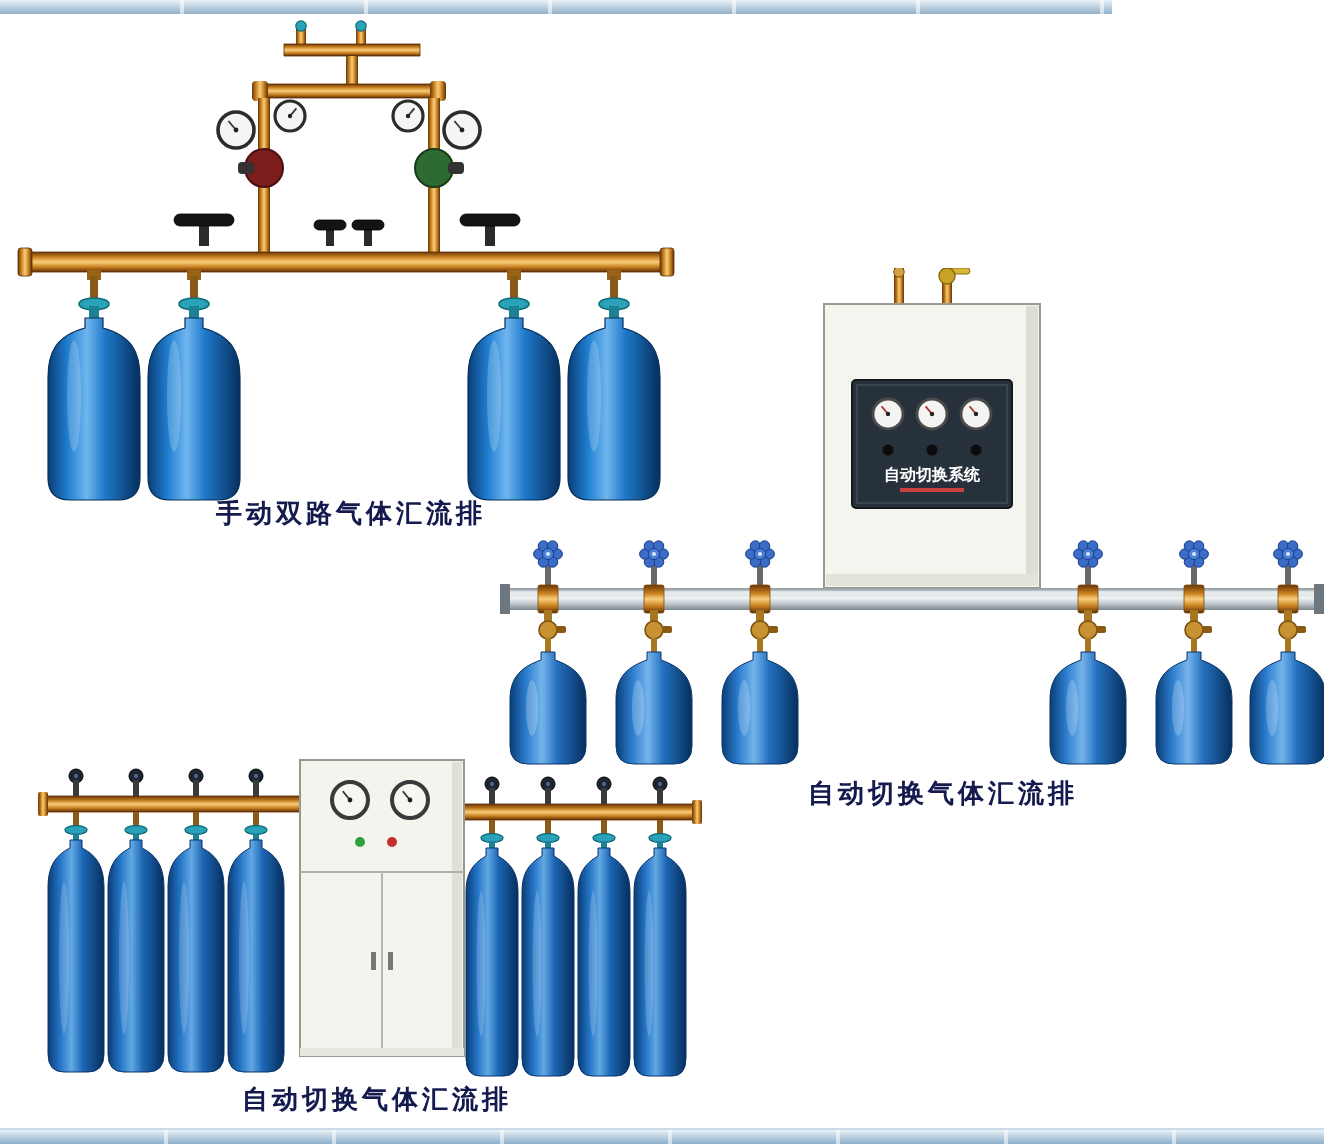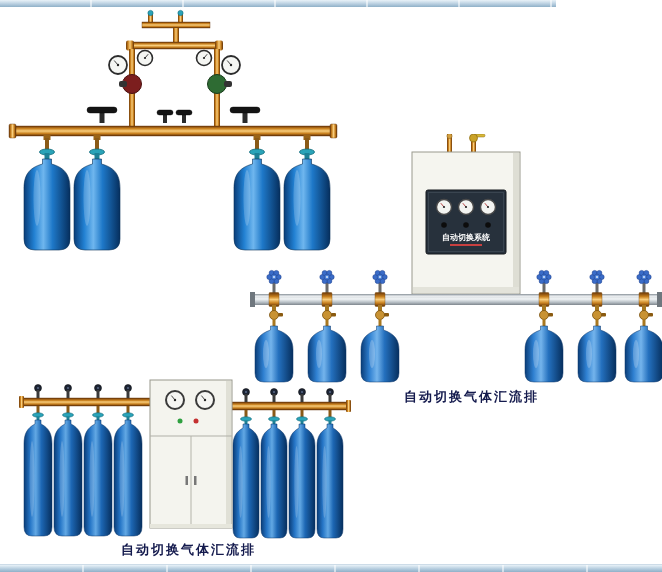--- a/index.html
+++ b/index.html
@@ -139,20 +139,21 @@
     <use href="#g1-wheel-small" x="163" y="118"></use>
     <use href="#g1-wheel-small" x="182" y="118"></use>
     <use href="#g1-wheel-big" x="243" y="119"></use>
 
     <use href="#g1-cyl-unit" x="45"></use>
     <use href="#g1-cyl-unit" x="95"></use>
     <use href="#g1-cyl-unit" x="255"></use>
     <use href="#g1-cyl-unit" x="305"></use>
   </svg>
 
+  <div class="caption cap-1">手动双路气体汇流排</div>
 
   <svg class="figure" style="left:250px; top:134px;" width="412" height="252" viewBox="0 0 412 252">
     <defs>
       <linearGradient id="g2-silver" x1="0" y1="0" x2="0" y2="1">
         <stop offset="0" stop-color="#8f979e"></stop>
           <stop offset="0.18" stop-color="#c8cfd4"></stop>
         <stop offset="0.45" stop-color="#f2f5f7"></stop>
           <stop offset="0.75" stop-color="#b8c0c6"></stop>
         <stop offset="1" stop-color="#7e868d"></stop>
       </linearGradient>

